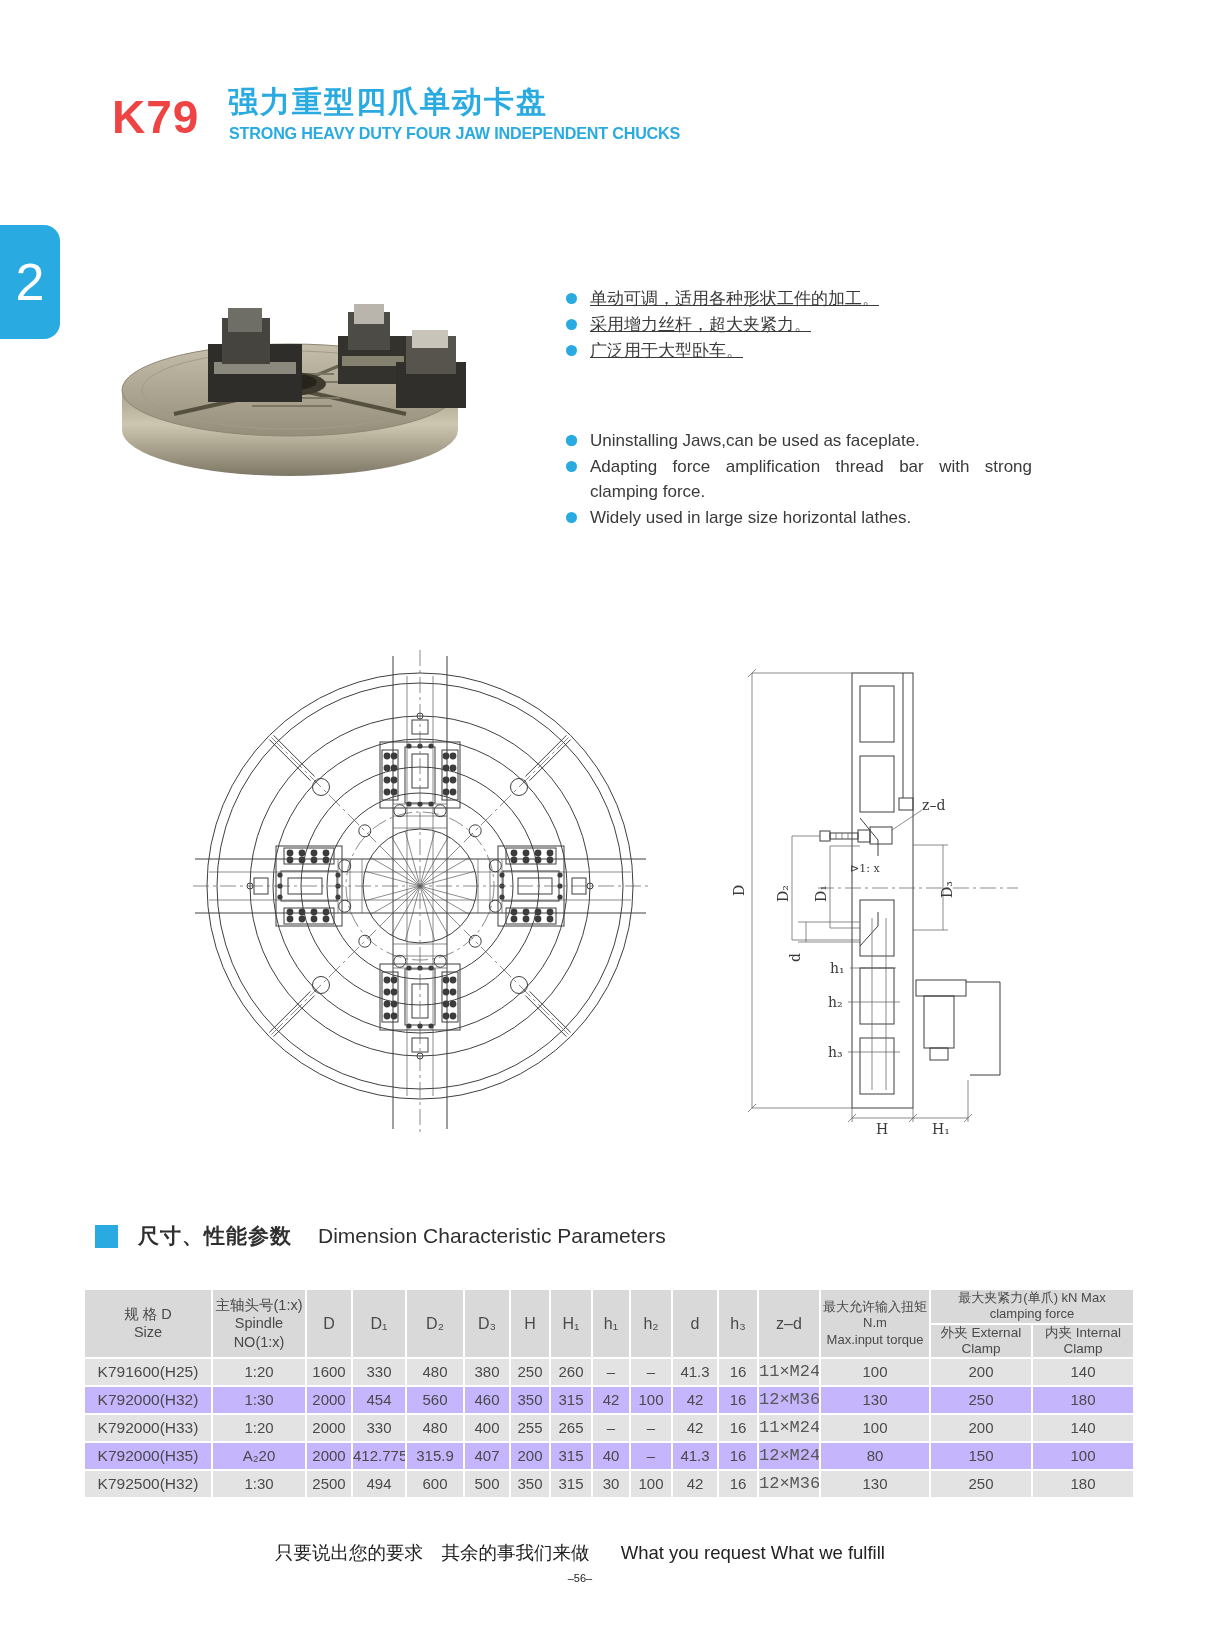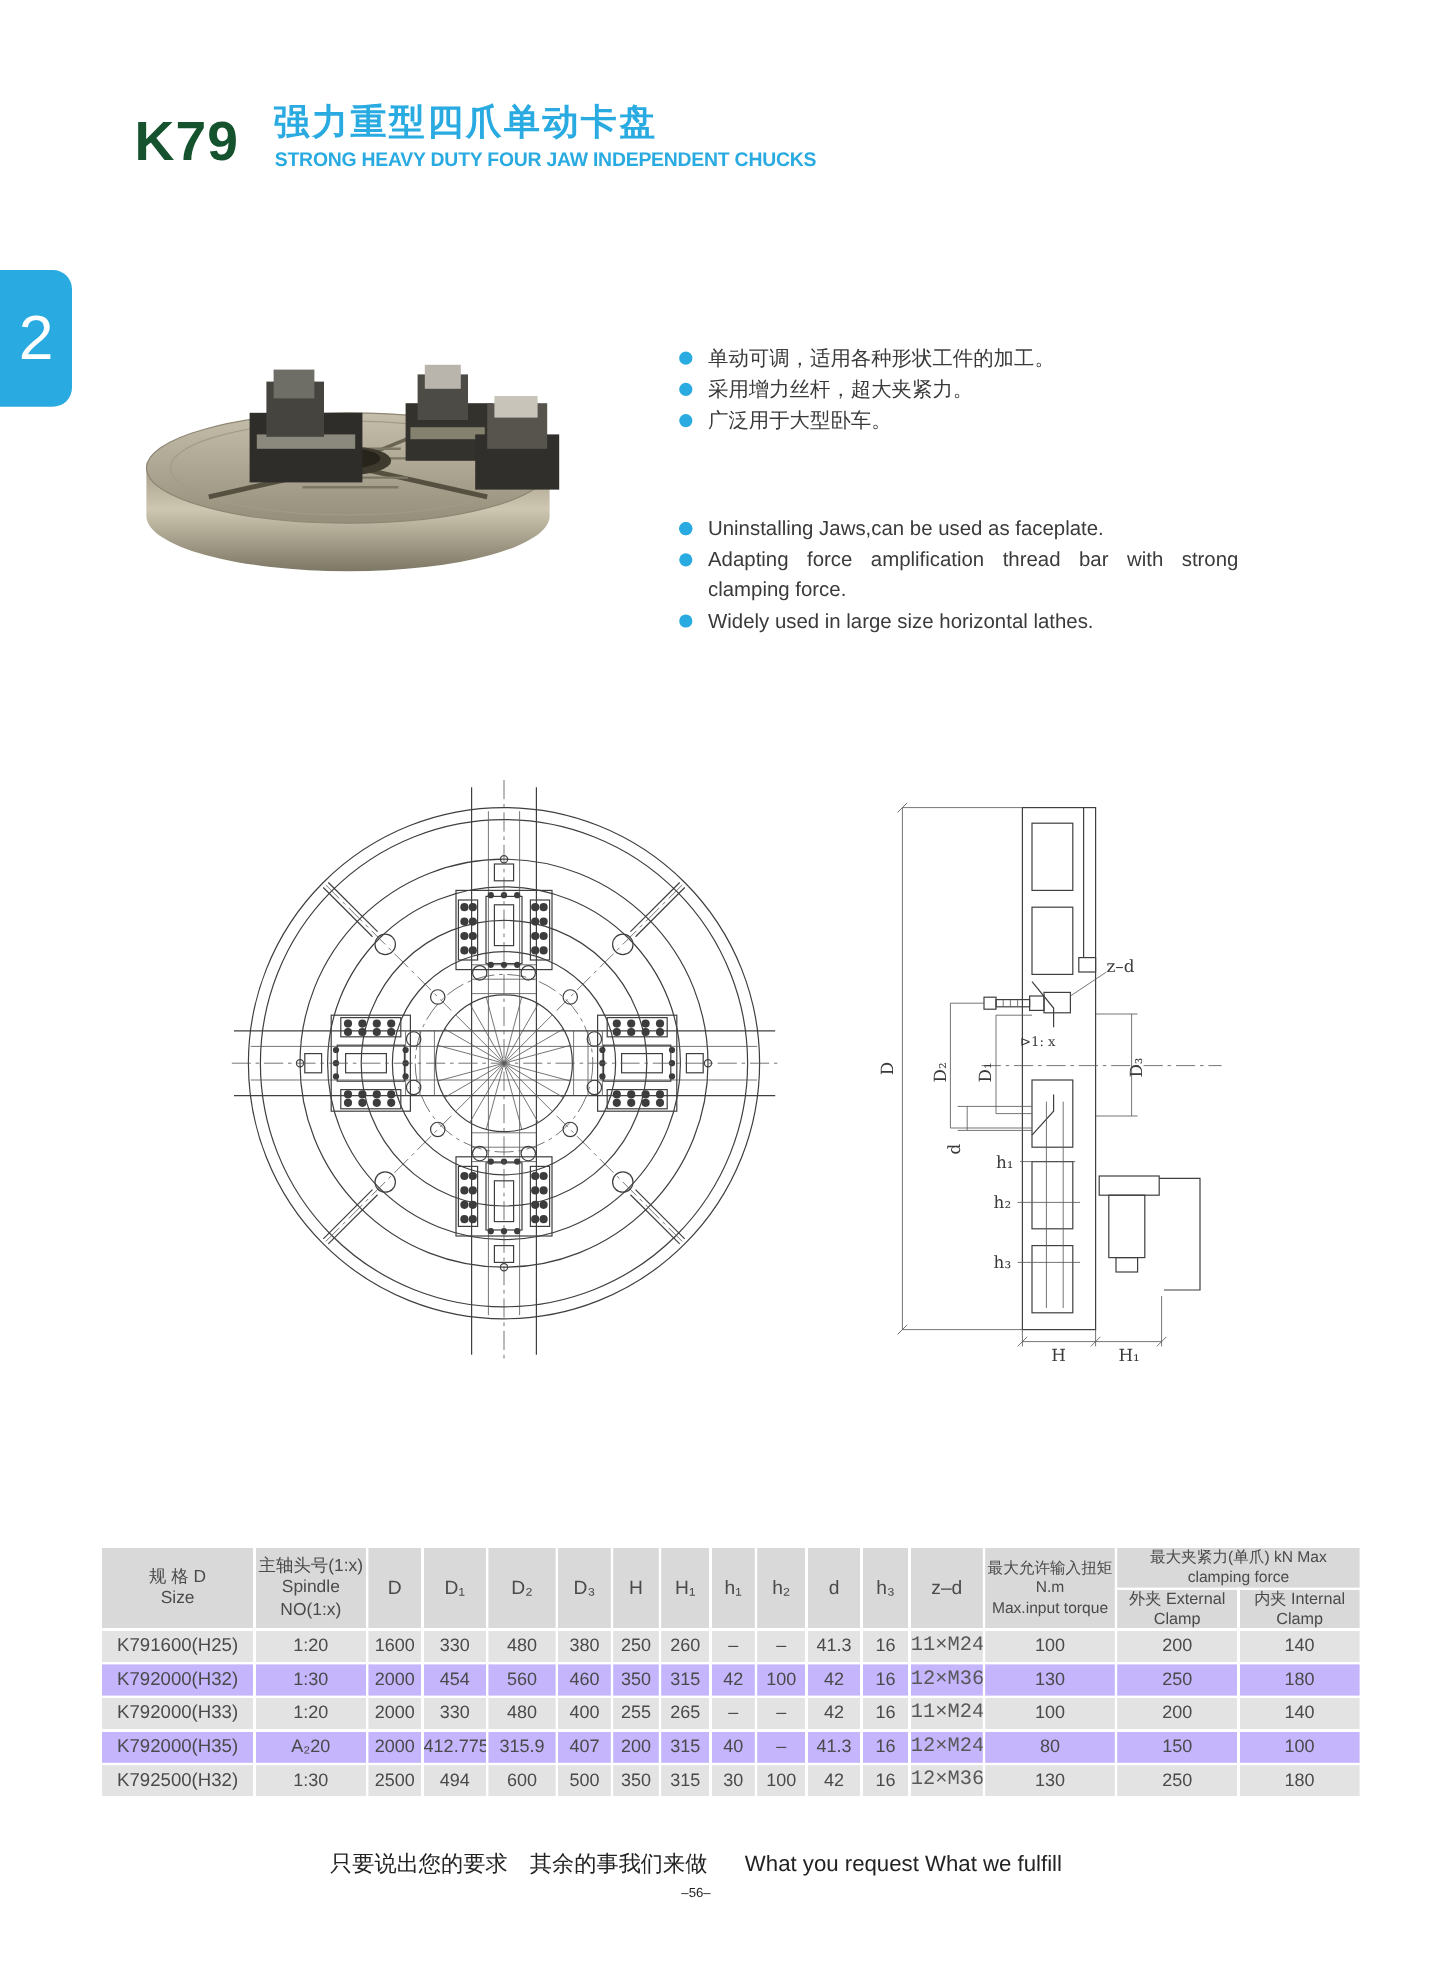--- a/index.html
+++ b/index.html
@@ -1,34 +1,34 @@
 <!DOCTYPE html>
 <html><head>
 <meta charset="utf-8">
 <style>
   html,body{margin:0;padding:0;background:#fff;}
   .page{position:relative;width:1207px;height:1649px;background:#ffffff;overflow:hidden;
         font-family:"Liberation Sans","DejaVu Sans",sans-serif;color:#333;}
 
   
-  .model-code{position:absolute;left:112px;top:90px;font-size:46px;font-weight:bold;color:#14532d;letter-spacing:1px;}
+  .model-code{position:absolute;left:112px;top:90px;font-size:46px;font-weight:bold;color:#ef4444;letter-spacing:1px;}
   .title-cn{position:absolute;left:228px;top:82px;font-size:30px;font-weight:bold;color:#29abe2;letter-spacing:2px;}
   .title-en{position:absolute;left:229px;top:124px;font-size:16.5px;font-weight:bold;color:#29abe2;letter-spacing:-0.2px;transform:scaleX(0.98);transform-origin:left;}
 
   
   .side-tab{position:absolute;left:0;top:225px;width:60px;height:114px;background:#29abe2;
             border-radius:0 16px 16px 0;display:flex;align-items:center;justify-content:center;}
   .side-tab span{color:#fff;font-size:52px;font-weight:normal;}
 
   
   .photo{position:absolute;left:110px;top:278px;width:360px;height:210px;}
 
   
   .feat-cn{position:absolute;left:566px;top:286px;width:480px;list-style:none;margin:0;padding:0;}
-  .feat-cn li{position:relative;padding-left:24px;font-size:17px;line-height:26px;color:#3a3a3a;}
+  .feat-cn li{position:relative;padding-left:24px;font-size:17px;line-height:26px;color:#3a3a3a;text-decoration:underline;}
   .feat-en{position:absolute;left:566px;top:428px;width:466px;list-style:none;margin:0;padding:0;}
   .feat-en li{position:relative;padding-left:24px;font-size:17px;line-height:25.5px;color:#3a3a3a;text-align:justify;}
   .feat-en li:last-child,.feat-en li:nth-child(2){text-align:left;}
   .dot{position:absolute;left:0;top:7px;width:11px;height:11px;border-radius:50%;background:#29abe2;}
 
   
   .front-view{position:absolute;left:193px;top:650px;width:455px;height:485px;}
   .section-view{position:absolute;left:700px;top:650px;width:330px;height:490px;}
   svg .ln{stroke:#3f3f3f;stroke-width:1;fill:none;}
   svg .thin{stroke:#5a5a5a;stroke-width:0.7;fill:none;}
@@ -324,20 +324,25 @@
     <text class="dwg-label" x="222" y="160">z–d</text>
     <text class="dwg-label-sm" x="150" y="222">⊳1: x</text>
     <text class="dwg-label" x="100" y="312" transform="rotate(-90 100 312)">d</text>
     <text class="dwg-label" x="130" y="323">h₁</text>
     <text class="dwg-label" x="128" y="357">h₂</text>
     <text class="dwg-label" x="128" y="407">h₃</text>
     <text class="dwg-label" x="176" y="484">H</text>
     <text class="dwg-label" x="232" y="484">H₁</text>
   </svg>
 
+  <div class="sec-head">
+    <span class="sec-square"></span>
+    <span class="sec-cn">尺寸、性能参数</span>
+    <span class="sec-en">Dimension Characteristic Parameters</span>
+  </div>
 
   <table class="params">
     <colgroup>
       <col style="width:128px">
         <col style="width:94px">
         <col style="width:46px">
         <col style="width:54px">
       <col style="width:58px">
         <col style="width:46px">
         <col style="width:40px">

